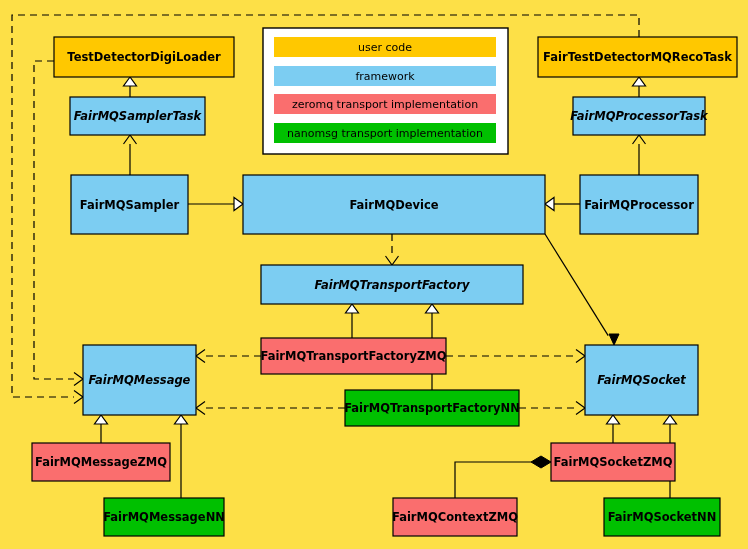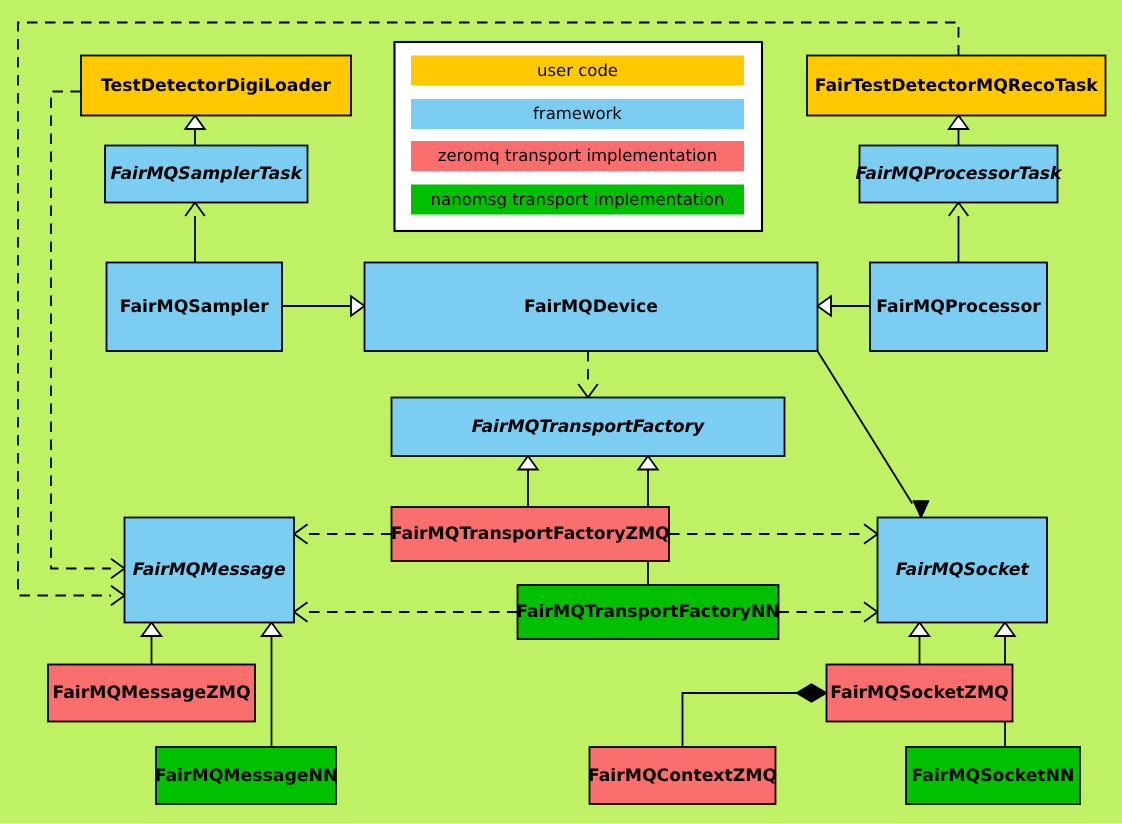--- a/index.html
+++ b/index.html
@@ -1,18 +1,18 @@
 <!DOCTYPE html>
 <html><head>
 <meta charset="utf-8">
 <title>FairMQ Class Diagram</title>
 <style>
   html,body{margin:0;padding:0;background:#ffffff;}
   body{font-family:"DejaVu Sans","Liberation Sans",sans-serif;}
-  #diagram-root{position:relative;width:748px;height:549px;background:#bef264;overflow:hidden;}
+  #diagram-root{position:relative;width:748px;height:549px;background:#fde047;overflow:hidden;}
   svg#diagram-svg{position:absolute;left:0;top:0;width:748px;height:549px;}
   .node-rect{stroke:#000000;stroke-width:1.2;}
   .node-label{font-family:"DejaVu Sans","Liberation Sans",sans-serif;font-size:11.5px;font-weight:bold;fill:#000000;text-anchor:middle;dominant-baseline:middle;}
   .node-label.abstract{font-style:italic;}
   .legend-frame{fill:#ffffff;stroke:#000000;stroke-width:1.4;}
   .legend-swatch{stroke:none;}
   .legend-text{font-family:"DejaVu Sans","Liberation Sans",sans-serif;font-size:11px;font-weight:normal;fill:#000000;text-anchor:middle;dominant-baseline:middle;}
   .edge-solid{stroke:#000000;stroke-width:1.2;fill:none;}
   .edge-dashed{stroke:#000000;stroke-width:1.2;fill:none;stroke-dasharray:7,5;}
   .arrow-hollow{fill:#ffffff;stroke:#000000;stroke-width:1.2;}

